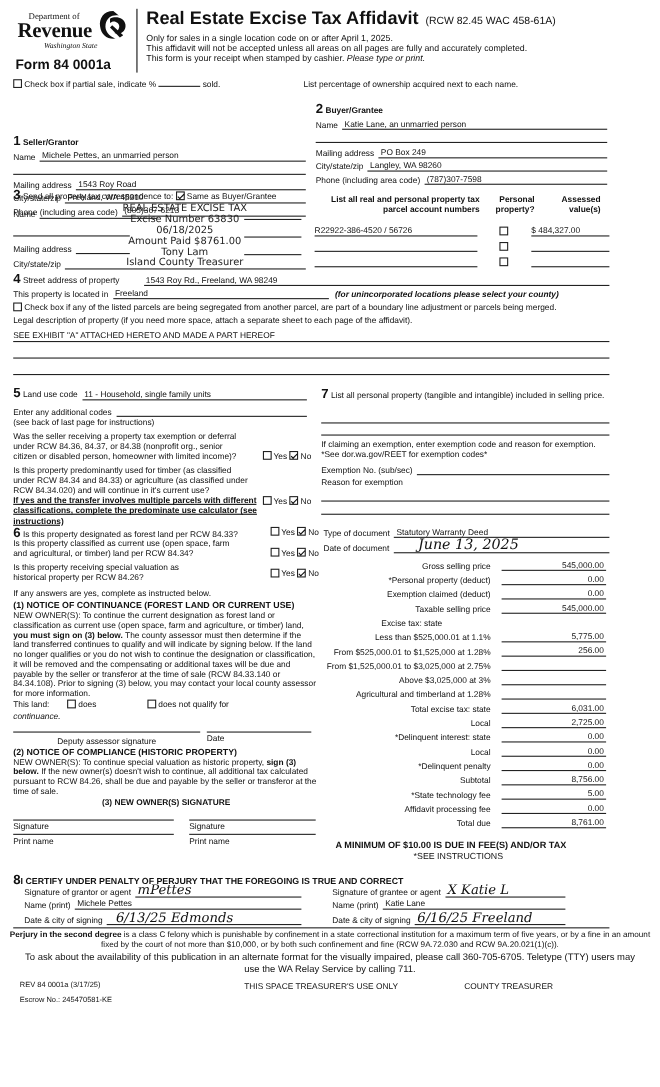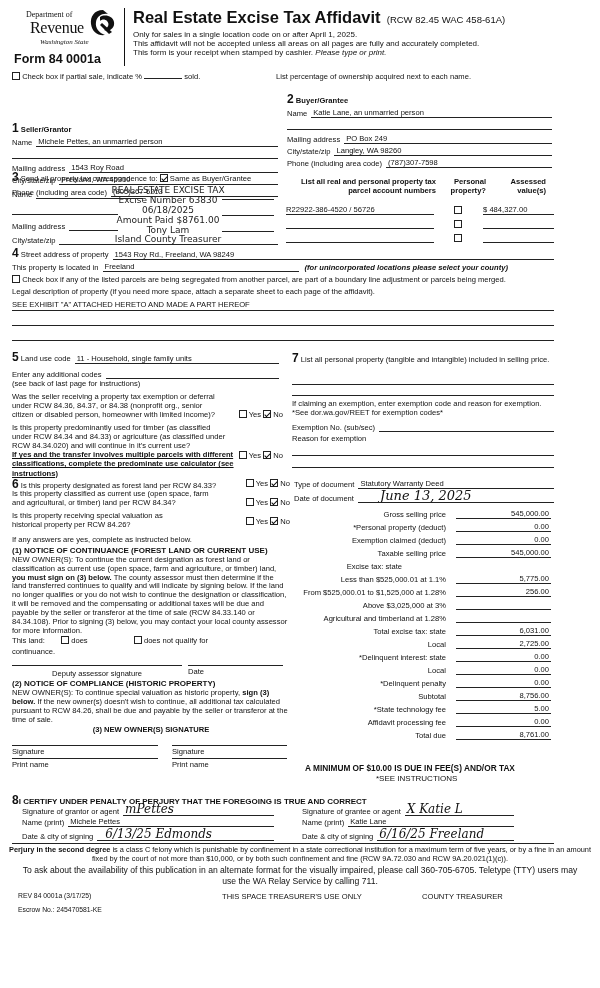--- a/index.html
+++ b/index.html
@@ -19,21 +19,21 @@
   .calc-row { display: flex; align-items: flex-end; height: 13px; }
   .calc-row .clbl { width: 210px; text-align: right; padding-right: 10px; white-space: nowrap; }
   .calc-row .cval { width: 95px; border-bottom: 1px solid #222; text-align: right; padding-right: 2px; }
   .yn { white-space: nowrap; font-size: 7.6px; }
 </style>
 </head>
 <body>
 
 <div class="abs" style="left:14px;top:8px;width:110px;height:46px;">
   <div style="position:absolute;left:12px;top:2px;font-family:'Liberation Serif',serif;font-size:8px;">Department of</div>
-  <div style="position:absolute;left:16px;top:10px;font-family:'Liberation Serif',serif;font-size:16px;font-weight:normal;letter-spacing:-0.3px;">Revenue</div>
+  <div style="position:absolute;left:2px;top:10px;font-family:'Liberation Serif',serif;font-size:19px;font-weight:bold;letter-spacing:-0.3px;">Revenue</div>
   <div style="position:absolute;left:26px;top:30px;font-family:'Liberation Serif',serif;font-style:italic;font-size:7px;">Washington State</div>
   <svg style="position:absolute;left:74px;top:0px;" width="30" height="30" viewBox="0 0 30 30">
     <path d="M15 2 C6 2 2 9 3 16 C4 24 10 28 17 27 C11 25 7 20 8 14 C9 8 14 5 20 6 Z" fill="#111"></path>
     <path d="M12 9 C17 6 25 8 26 14 C27 20 22 24 16 22 C20 20 22 16 19 13 C17 11 14 11 12 13 Z" fill="#111"></path>
     <path d="M14 15 L24 24 L21 26 L12 17 Z" fill="#111"></path>
   </svg>
 </div>
 <div class="abs" style="left:14px;top:52px;font-size:12.5px;font-weight:bold;">Form 84 0001a</div>
 <div class="abs" style="left:124px;top:8px;width:1px;height:58px;background:#111;"></div>
 <div class="abs" style="left:133px;top:8px;white-space:nowrap;">
@@ -154,21 +154,21 @@
     <div class="ln" style="width:72px;height:8px;"></div>
   </div>
   <div style="display:flex;height:14px;align-items:flex-end;">
     <div class="ln" style="width:150px;height:8px;"></div>
     <div style="width:50px;text-align:center;"><span class="cb"></span></div>
     <div class="ln" style="width:72px;height:8px;"></div>
   </div>
 </div>
 
 <div class="abs" style="left:12px;top:247px;width:542px;">
-  <div class="field" style="height:13px;">
+  <div class="field" style="height:13px;gap:18px;">
       <span class="lbl"><span class="sec-num">4</span> <span>Street address of property</span></span>
       <span class="val">1543 Roy Rd., Freeland, WA 98249</span>
     </div>
   <div class="field" style="height:12px;">
     <span class="lbl">This property is located in</span>
     <span class="val" style="flex:0 0 196px;">Freeland</span>
     <i class="bold" style="margin-left:6px;white-space:nowrap;">(for unincorporated locations please select your county)</i>
   </div>
   <div style="height:12px;margin-top:3px;white-space:nowrap;">
     <span class="cb"></span>
@@ -248,21 +248,21 @@
   <div style="line-height:1.18;">
     <span>NEW OWNER(S): To continue the current designation as forest land or classification as current use (open space, farm and agriculture, or timber) land,</span>
     <b>you must sign on (3) below.</b>
     <span>The county assessor must then determine if the land transferred continues to qualify and will indicate by signing below. If the land no longer qualifies or you do not wish to continue the designation or classification, it will be removed and the compensating or additional taxes will be due and payable by the seller or transferor at the time of sale (RCW 84.33.140 or 84.34.108). Prior to signing (3) below, you may contact your local county assessor for more information.</span>
   </div>
   <div style="height:11px;white-space:nowrap;">
     <span>This land:</span>
     <span style="margin-left:14px;" class="cb"></span> <span>does</span>
     <span style="margin-left:44px;" class="cb"></span> <span>does not qualify for</span>
   </div>
-  <div style="height:18px;">continuance.</div>
+  <div style="height:18px;font-style:italic;">continuance.</div>
   <div style="display:flex;height:14px;align-items:flex-start;">
     <div style="width:170px;border-top:1px solid #222;margin-right:6px;padding-top:3px;text-align:center;">Deputy assessor signature</div>
     <div style="width:95px;border-top:1px solid #222;padding-top:1px;">Date</div>
   </div>
   <div class="bold" style="font-size:8px;">(2) NOTICE OF COMPLIANCE (HISTORIC PROPERTY)</div>
   <div style="line-height:1.18;">
     <span>NEW OWNER(S): To continue special valuation as historic property,</span>
     <b>sign (3) below.</b>
     <span>If the new owner(s) doesn't wish to continue, all additional tax calculated pursuant to RCW 84.26, shall be due and payable by the seller or transferor at the time of sale.</span>
   </div>
@@ -310,20 +310,24 @@
     </div>
   <div class="calc-row">
       <span class="clbl">Less than $525,000.01 at 1.1%</span>
       <span class="cval">5,775.00</span>
     </div>
   <div class="calc-row">
       <span class="clbl">From $525,000.01 to $1,525,000 at 1.28%</span>
       <span class="cval">256.00</span>
     </div>
   <div class="calc-row">
+      <span class="clbl">From $1,525,000.01 to $3,025,000 at 2.75%</span>
+      <span class="cval"></span>
+    </div>
+  <div class="calc-row">
       <span class="clbl">Above $3,025,000 at 3%</span>
       <span class="cval"></span>
     </div>
   <div class="calc-row">
       <span class="clbl">Agricultural and timberland at 1.28%</span>
       <span class="cval"></span>
     </div>
   <div class="calc-row">
       <span class="clbl">Total excise tax: state</span>
       <span class="cval">6,031.00</span>

